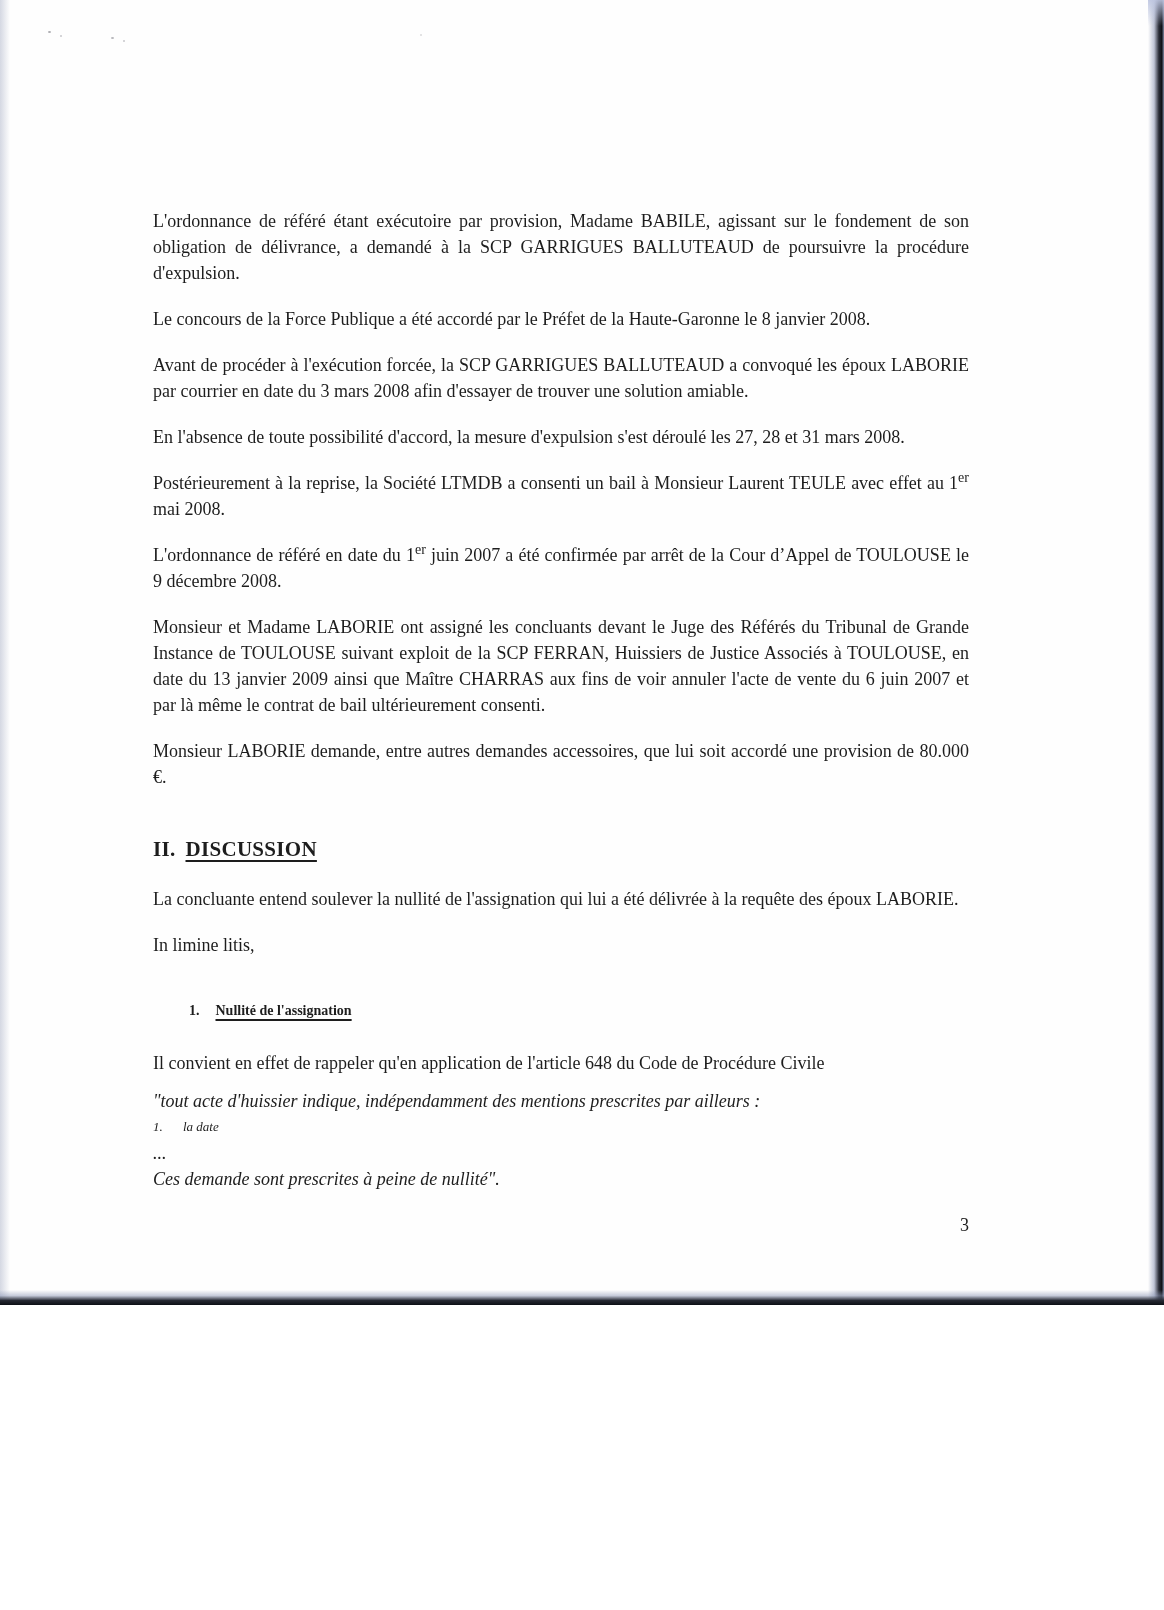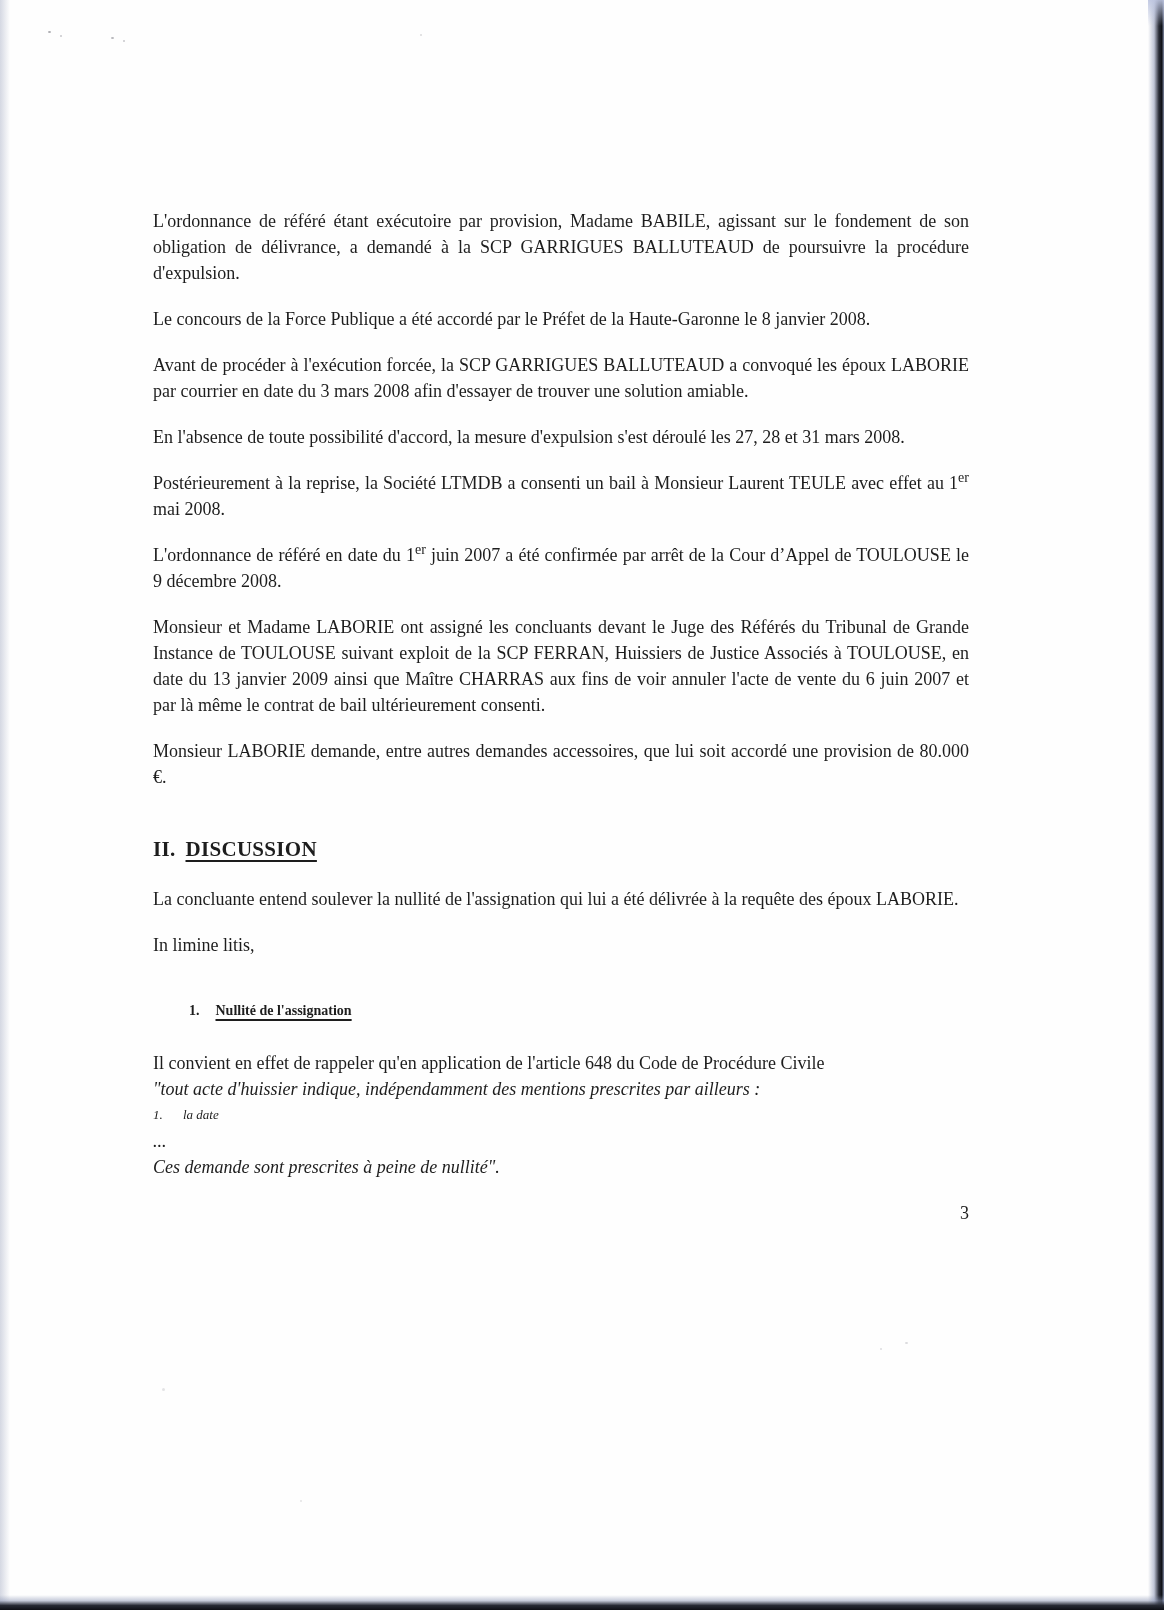--- a/index.html
+++ b/index.html
@@ -1,32 +1,32 @@
 <!DOCTYPE html>
 <html><head>
 <meta charset="utf-8">
 <style>
   html,body{margin:0;padding:0;background:#ffffff;}
   .page{
     position:relative;
-    width:1164px;height:1610px;
+    width:1164px;height:1305px;
     background:#fefefe;
     font-family:"Liberation Serif","DejaVu Serif",serif;
     color:#1d1d1d;
     overflow:hidden;
   }
   .content{position:absolute;left:153px;top:208px;width:816px;}
   .para{margin:0 0 20px;text-align:justify;font-size:18px;line-height:26px;}
   .para sup{font-size:14px;line-height:0;vertical-align:super;}
   .h-main{margin:46px 0 24px;font-size:21px;line-height:26px;font-weight:bold;letter-spacing:.3px;}
   .h-sub{margin:40px 0 26px 36px;font-size:14px;line-height:26px;font-weight:bold;}
   .u{text-decoration:underline;text-decoration-thickness:2px;text-underline-offset:4px;}
   .h-num{margin-right:10px;}
   .h-num-sub{margin-right:16px;}
-  .tight{margin-bottom:0;}
+  .tight{margin-bottom:12px;}
   .q{font-style:italic;margin:0;text-align:justify;font-size:18px;line-height:26px;}
   .q-item{margin:0;padding-left:30px;text-align:justify;font-style:italic;font-size:13px;line-height:26px;}
   .q-num{display:inline-block;width:30px;margin-left:-30px;font-style:italic;}
   .page-num{margin-top:20px;text-align:right;font-size:18px;line-height:26px;}
   
   .edge{position:absolute;pointer-events:none;}
   .edge-right{top:0;right:0;width:16px;height:100%;
     background:linear-gradient(to right,rgba(130,140,170,0) 0%,rgba(140,150,180,.55) 38%,#2a2d37 68%,#0e1016 86%,#838ca6 100%);}
   .edge-bottom{bottom:0;left:0;width:100%;height:15px;
     background:linear-gradient(to bottom,rgba(130,140,170,0) 0%,rgba(140,150,180,.5) 38%,#262933 70%,#0d0f15 100%);}

